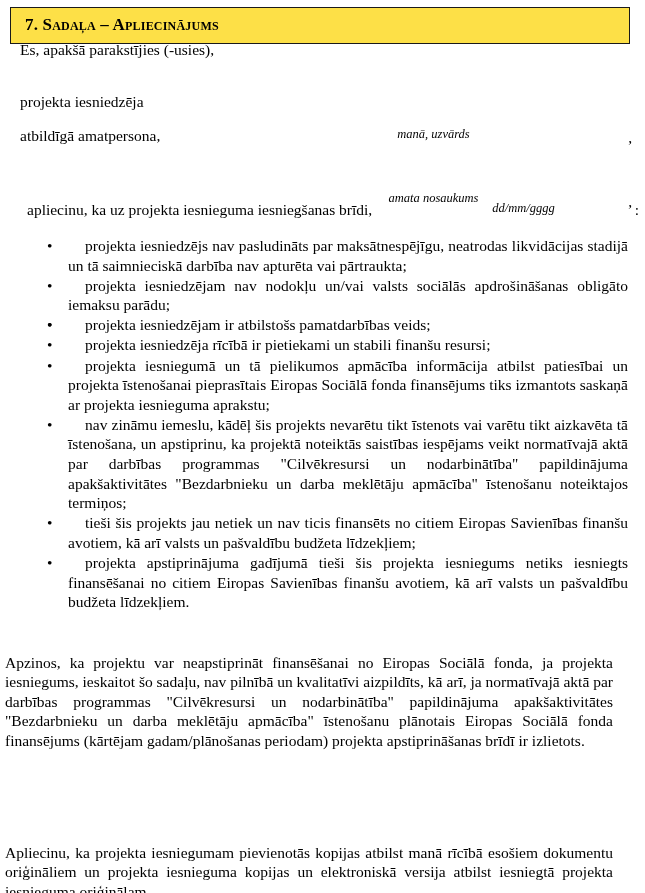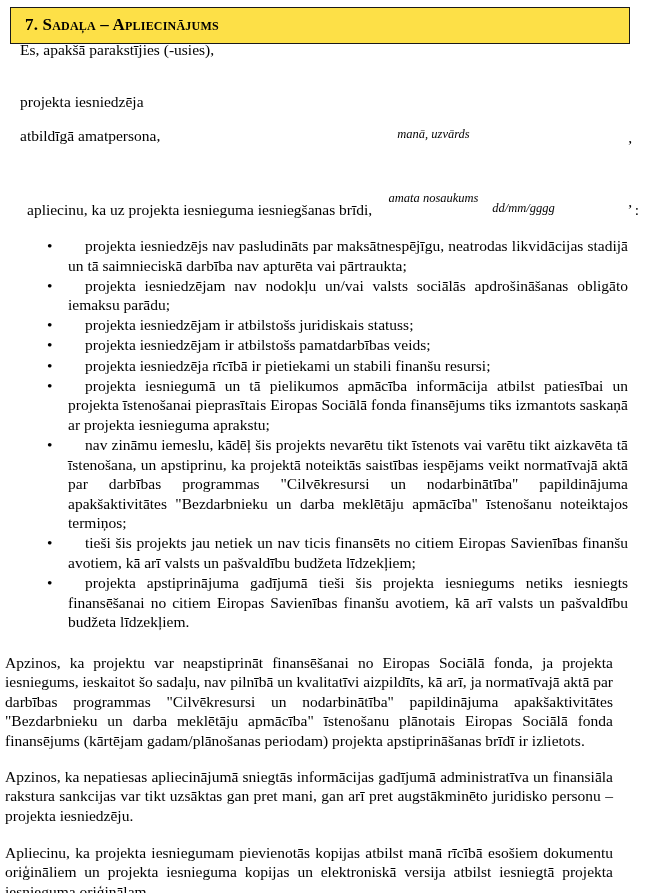--- a/index.html
+++ b/index.html
@@ -232,21 +232,20 @@
     <li class="declaration-item">
       <span class="declaration-bullet">•</span>
       <span class="declaration-text">projekta iesniedzējs nav pasludināts par maksātnespējīgu, neatrodas likvidācijas stadijā un tā saimnieciskā darbība nav apturēta vai pārtraukta;</span>
     </li>
     <li class="declaration-item">
       <span class="declaration-bullet">•</span>
       <span class="declaration-text">projekta iesniedzējam nav nodokļu un/vai valsts sociālās apdrošināšanas obligāto iemaksu parādu;</span>
     </li>
     <li class="declaration-item">
       <span class="declaration-bullet">•</span>
-      <span class="declaration-text">projekta iesniedzējam ir atbilstošs juridiskais statuss;</span>
     </li>
     <li class="declaration-item">
       <span class="declaration-bullet">•</span>
       <span class="declaration-text">projekta iesniedzējam ir atbilstošs pamatdarbības veids;</span>
     </li>
     <li class="declaration-item">
       <span class="declaration-bullet">•</span>
       <span class="declaration-text">projekta iesniedzēja rīcībā ir pietiekami un stabili finanšu resursi;</span>
     </li>
     <li class="declaration-item">
@@ -262,17 +261,16 @@
       <span class="declaration-text">tieši šis projekts jau netiek un nav ticis finansēts no citiem Eiropas Savienības finanšu avotiem, kā arī valsts un pašvaldību budžeta līdzekļiem;</span>
     </li>
     <li class="declaration-item">
       <span class="declaration-bullet">•</span>
       <span class="declaration-text">projekta apstiprinājuma gadījumā tieši šis projekta iesniegums netiks iesniegts finansēšanai no citiem Eiropas Savienības finanšu avotiem, kā arī valsts un pašvaldību budžeta līdzekļiem.</span>
     </li>
   </ul>
 
   <p class="closing-paragraph" id="closing-paragraph-1">Apzinos, ka projektu var neapstiprināt finansēšanai no Eiropas Sociālā fonda, ja projekta iesniegums, ieskaitot šo sadaļu, nav pilnībā un kvalitatīvi aizpildīts, kā arī, ja normatīvajā aktā par darbības programmas "Cilvēkresursi un nodarbinātība" papildinājuma apakšaktivitātes "Bezdarbnieku un darba meklētāju apmācība" īstenošanu plānotais Eiropas Sociālā fonda finansējums (kārtējam gadam/plānošanas periodam) projekta apstiprināšanas brīdī ir izlietots.</p>
 
-  <p class="closing-paragraph" id="closing-paragraph-2">Apzinos, ka nepatiesas apliecinājumā sniegtās informācijas gadījumā administratīva un finansiāla rakstura sankcijas var tikt uzsāktas gan pret mani, gan arī pret augstākminēto juridisko personu – projekta iesniedzēju.</p>
 
   <p class="closing-paragraph" id="closing-paragraph-3">Apliecinu, ka projekta iesniegumam pievienotās kopijas atbilst manā rīcībā esošiem dokumentu oriģināliem un projekta iesnieguma kopijas un elektroniskā versija atbilst iesniegtā projekta iesnieguma oriģinālam.</p>
 
 </div>
 
 </body></html>

